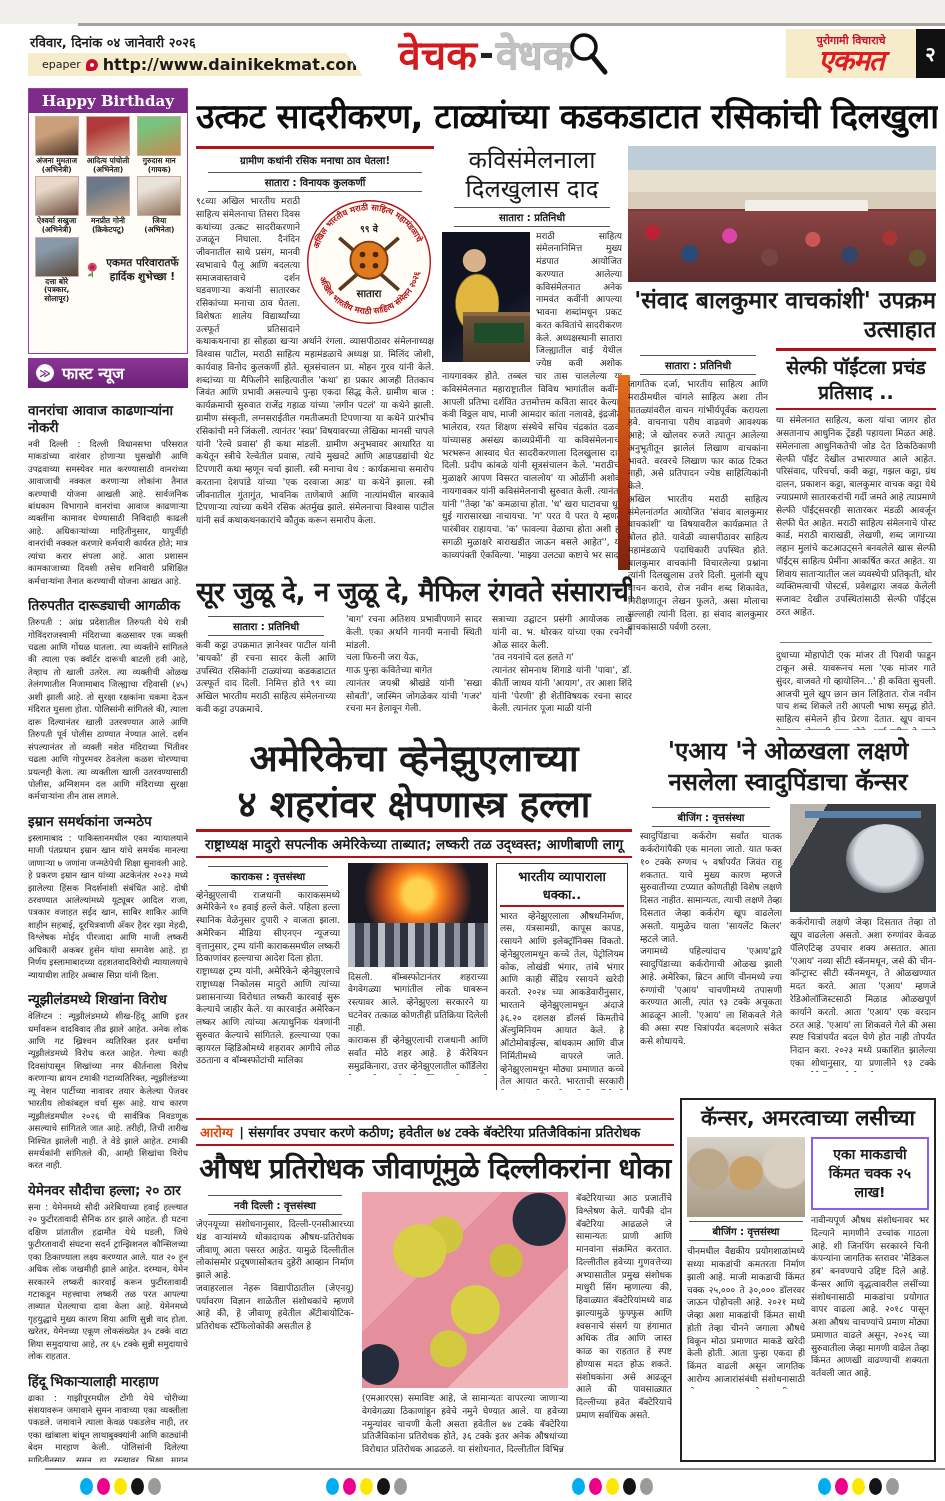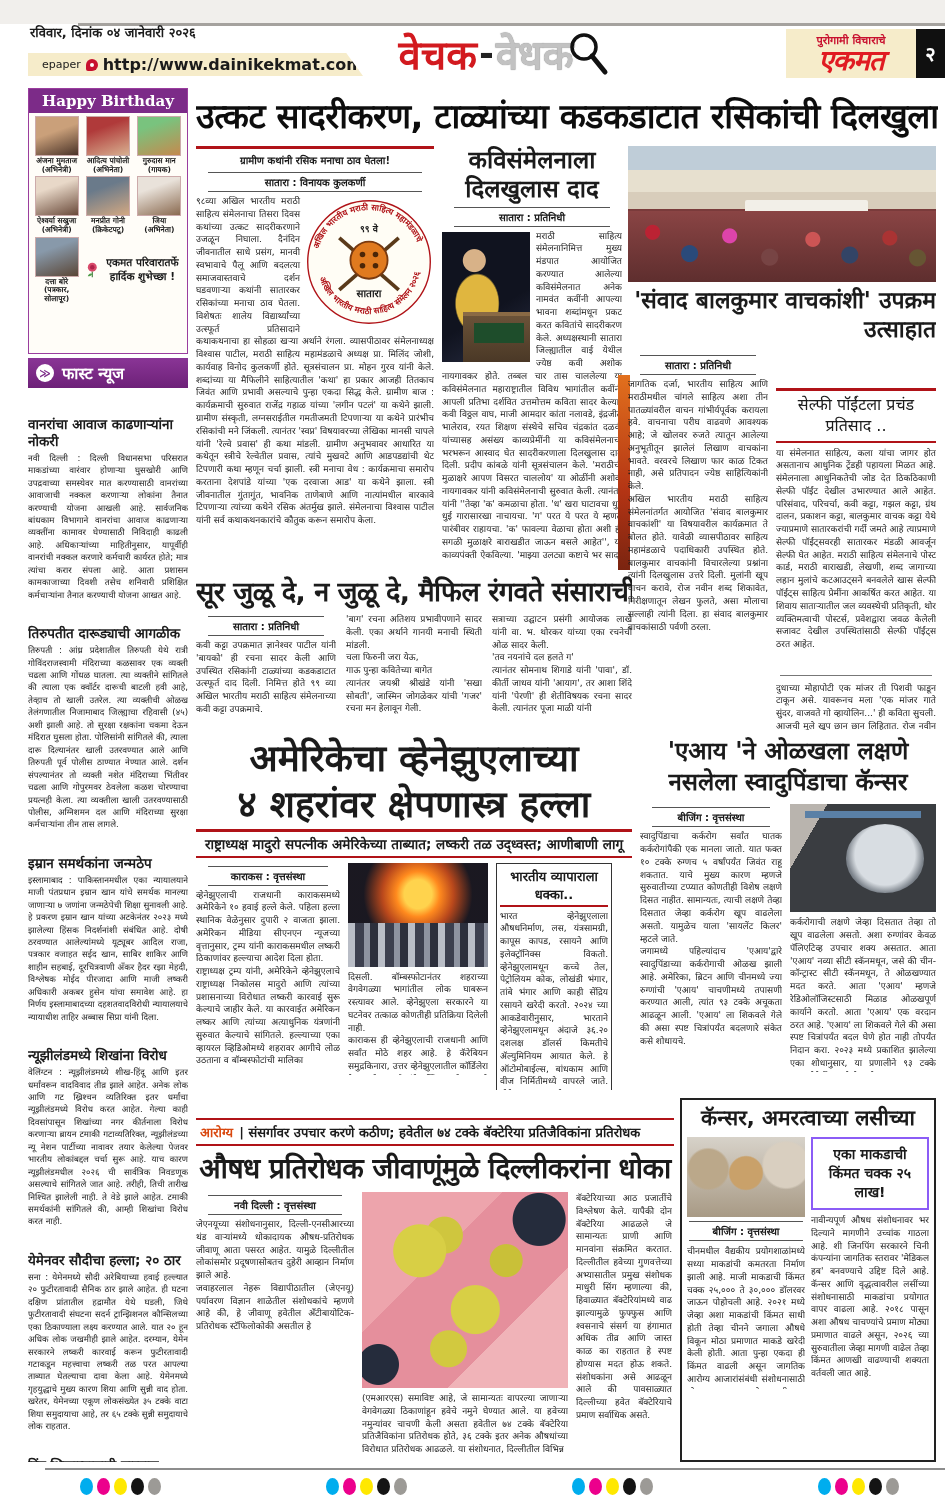--- a/index.html
+++ b/index.html
@@ -9,21 +9,21 @@
   .abs { position:absolute; }
   .ph { position:absolute; overflow:hidden; }
   .bt { font-size:9px; line-height:1.42; text-align:justify; overflow:hidden; color:#1c1c1c; }
   .byl { font-weight:bold; font-size:10px; text-align:center; padding:2px 0; margin:3px 12px;
          border-top:1px solid #555; border-bottom:1px solid #555; }
   .redrule { background:#b01318; height:3px; }
 
   
   .topstrip { left:0; top:0; width:945px; height:24px; background:#f1efec; }
   .toprule { left:78px; top:23px; width:867px; height:3px; background:#a5a29e; }
-  .date { left:30px; top:23px; font-size:13px; font-weight:bold; }
+  .date { left:30px; top:33px; font-size:13px; font-weight:bold; }
   .ribbon { left:28px; top:53px; width:335px; height:23px; background:#f6ecca;
             clip-path:polygon(0 0,95% 0,100% 100%,0 100%); display:flex; align-items:center; gap:5px; padding-left:14px; }
   .ribbon .lbl { font-size:11px; }
   .ribbon .url { font-size:16px; font-weight:bold; }
   .epicon { width:12px; height:12px; border-radius:50% 50% 50% 2px; background:#c8102e; display:inline-block; position:relative; }
   .epicon::after { content:""; position:absolute; left:4px; top:4px; width:4px; height:4px; border-radius:50%; background:#fff; }
   .masthead { left:355px; top:28px; width:300px; height:50px; display:flex; align-items:center; justify-content:center; }
   .mh-l { font-size:40px; font-weight:bold; color:#d21a1f; }
   .mh-s { font-size:36px; font-weight:bold; color:#222; margin:0 2px; }
   .mh-r { font-size:40px; font-weight:bold; color:#c2c2c2; text-shadow:0 0 1px #777; }
@@ -46,29 +46,29 @@
   .p5{background:linear-gradient(160deg,#6a7a8a 30%,#d2a882);} .p6{background:linear-gradient(160deg,#e9e2da 30%,#8a6a50);}
   .p7{background:linear-gradient(160deg,#8899aa 30%,#5a4636);}
   .wish { display:flex; align-items:center; gap:3px; padding:0 2px; }
   .wish-txt { font-size:10.5px; font-weight:bold; text-align:center; line-height:1.3; }
   .fnbar { left:28px; top:358px; width:160px; height:30px; background:linear-gradient(#8a3596,#6d2178);
            color:#fff; display:flex; align-items:center; gap:8px; padding-left:8px; }
   .fnbar .t { font-size:16px; font-weight:bold; }
   .fnicon { width:18px; height:18px; border-radius:50%; background:#fff; color:#7c2b88; font-size:11px; font-weight:bold;
             display:flex; align-items:center; justify-content:center; line-height:1; }
   .briefs { left:28px; top:392px; width:160px; height:1070px; overflow:hidden; }
-  .brief h3 { font-size:13.5px; font-weight:bold; line-height:1.25; margin:24px 0 2px; }
+  .brief h3 { font-size:13.5px; font-weight:bold; line-height:1.25; margin:10px 0 2px; }
   .brief p { font-size:8.6px; line-height:1.45; text-align:justify; }
 
   
   .banner { left:196px; top:92px; width:742px; font-size:34px; font-weight:bold; letter-spacing:-.5px;
             color:#0d0d0d; text-align:center; white-space:nowrap; overflow:hidden; }
 
   .kicker { font-size:10px; font-weight:bold; text-align:center; padding:4px 0 2px; }
-  .h2a { font-size:24px; font-weight:bold; text-align:center; line-height:1.2; }
+  .h2a { font-size:24px; font-weight:normal; text-align:center; line-height:1.2; }
   .h2b { font-size:23px; font-weight:bold; text-align:right; line-height:1.25; }
 
   .emblem { float:right; width:130px; height:130px; margin:2px 0 2px 4px; }
   .subheadband { border-top:3px solid #b01318; border-bottom:2px solid #b01318; font-size:13.5px; font-weight:bold;
                  text-align:center; padding:3px 0; }
   .tradebox { border:1px solid #333; padding:3px; }
   .tradebox .tt { font-size:13px; font-weight:bold; border-bottom:2px solid #b01318; text-align:center; padding-bottom:2px; margin-bottom:3px; }
   .healthband { border-top:2px solid #b01318; border-bottom:2px solid #b01318; display:flex; gap:6px; align-items:center;
                 padding:3px 4px; font-size:13px; font-weight:bold; }
   .healthband .lab { color:#d9480f; }
@@ -111,22 +111,22 @@
       radial-gradient(circle at 86% 14%, #252c3c 0 26px, transparent 27px),
       radial-gradient(circle at 8% 88%, #252c3c 0 20px, transparent 21px),
       linear-gradient(135deg,#eda4ac 0 35%, #e58f9c 35% 70%, #f0b3b8 70%); }
   .monkey-photo { background:
       radial-gradient(circle at 50% 45%, #c9a16a 0 22%, transparent 24%),
       radial-gradient(circle at 18% 40%, #bba88a 0 18%, transparent 20%),
       radial-gradient(circle at 84% 35%, #d9cfc0 0 20%, transparent 22%),
       linear-gradient(#d7d2c9,#a89a85); }
   .strip-photo { background:linear-gradient(#e2701d,#b33414 60%,#7a2410); }
 
-  .selfiettl { border-top:3px solid #b01318; border-bottom:2px solid #b01318; font-size:16px; font-weight:normal;
-               text-align:center; padding:4px 0; line-height:1.3;margin-top:40px; }
+  .selfiettl { border-top:3px solid #b01318; border-bottom:2px solid #b01318; font-size:19px; font-weight:bold;
+               text-align:center; padding:4px 0; line-height:1.3; }
   .divider { height:1px; background:#777; margin:6px 4px; }
 
   
   .footrule { left:45px; top:1468px; width:900px; height:2px; background:#8d8d8d; }
   .dots { position:absolute; top:1478px; display:flex; gap:4px; }
   .dot { width:13px; height:17px; border-radius:50%; }
   .dc{background:#00adee;} .dm{background:#ec008c;} .dy{background:#ffe800;} .dk{background:#141414;} .dg{background:#9c9a96;}
 </style>
 </head>
 <body>
@@ -342,21 +342,21 @@
       <div class="bt" style="height:188px; white-space:pre-line">व्हेनेझुएलाची राजधानी काराकसमध्ये अमेरिकेने १० हवाई हल्ले केले. पहिला हल्ला स्थानिक वेळेनुसार दुपारी २ वाजता झाला. अमेरिकन मीडिया सीएनएन न्यूजच्या वृत्तानुसार, ट्रम्प यांनी काराकसमधील लष्करी ठिकाणांवर हल्ल्याचा आदेश दिला होता.
 राष्ट्राध्यक्ष ट्रम्प यांनी, अमेरिकेने व्हेनेझुएलाचे राष्ट्राध्यक्ष निकोलस मादुरो आणि त्यांच्या प्रशासनाच्या विरोधात लष्करी कारवाई सुरू केल्याचे जाहीर केले. या कारवाईत अमेरिकन लष्कर आणि त्यांच्या अत्याधुनिक यंत्रणांनी सुरुवात केल्याचे सांगितले. हल्ल्याच्या एका व्हायरल व्हिडिओमध्ये शहरावर आगीचे लोळ उठताना व बॉम्बस्फोटांची मालिका</div>
     </div>
     <div style="width:140px">
       <div class="ph expl-photo" style="position:relative; width:140px; height:104px">
         <div class="bldg"></div>
       </div>
       <div class="bt" style="height:104px; margin-top:4px; white-space:pre-line">दिसली. बॉम्बस्फोटानंतर शहराच्या वेगवेगळ्या भागांतील लोक घाबरून रस्त्यावर आले. व्हेनेझुएला सरकारने या घटनेवर तत्काळ कोणतीही प्रतिक्रिया दिलेली नाही.
 काराकस ही व्हेनेझुएलाची राजधानी आणि सर्वांत मोठे शहर आहे. हे कॅरेबियन समुद्रकिनारा, उत्तर व्हेनेझुएलातील कॉर्डिलेरा दे ला कोस्टा पर्वतरांगेत स्थित आहे. यामध्ये राष्ट्राध्यक्ष राजवाडा, संरक्षण मंत्रालय, लष्करी मुख्यालय, गुप्तचर संस्था आणि एक प्रमुख हवाई तळ आहे. काराकसची लोकसंख्या ३० लाखांहून अधिक आहे.</div>
     </div>
-    <div class="tradebox" style="width:116px">
+    <div class="tradebox" style="width:132px">
       <div class="tt">भारतीय व्यापाराला धक्का..</div>
       <div class="bt" style="height:190px">भारत व्हेनेझुएलाला औषधनिर्माण, लस, यंत्रसामग्री, कापूस कापड, रसायने आणि इलेक्ट्रॉनिक्स विकतो. व्हेनेझुएलामधून कच्चे तेल, पेट्रोलियम कोक, लोखंडी भंगार, तांबे भंगार आणि काही सेंद्रिय रसायने खरेदी करतो. २०२४ च्या आकडेवारीनुसार, भारताने व्हेनेझुएलामधून अंदाजे ३६.२० दशलक्ष डॉलर्स किमतीचे ॲल्युमिनियम आयात केले. हे ऑटोमोबाईल्स, बांधकाम आणि वीज निर्मितीमध्ये वापरले जाते. व्हेनेझुएलामधून मोठ्या प्रमाणात कच्चे तेल आयात करते. भारताची सरकारी तेल कंपनी, ओएनजीसी विदेशने व्हेनेझुएलामध्ये मोठ्या प्रमाणात गुंतवणूक केली आहे. निर्बंधांमुळे ओएनजीसी विदेशची अंदाजे ६०० दशलक्ष डॉलर्स मालमत्ता रोखण्यात आली आहे. हा कंपनीसाठी मोठा धक्का आहे. भारताची औषधी आणि कापडबाजार निर्यातही घटली आहे, ज्यामुळे भारताचा व्यापार धोक्यात आला आहे.</div>
     </div>
   </div>
 </div>
 
 <div class="abs" style="left:640px; top:736px; width:296px; height:354px; overflow:hidden">
   <div style="font-size:24px; font-weight:bold; text-align:center; line-height:1.3">
     <div>'एआय 'ने ओळखला लक्षणे</div>
     <div>नसलेला स्वादुपिंडाचा कॅन्सर</div>

